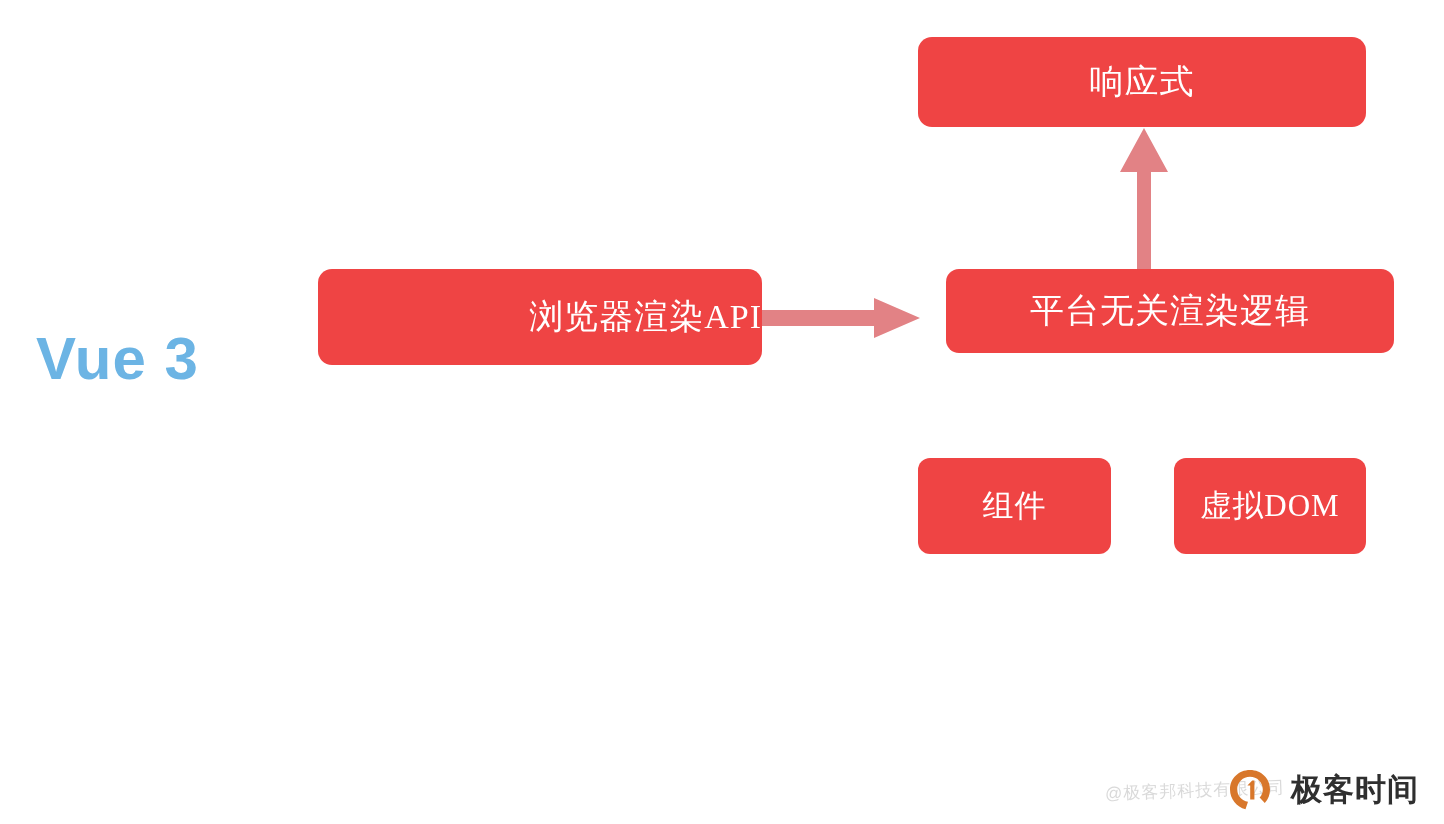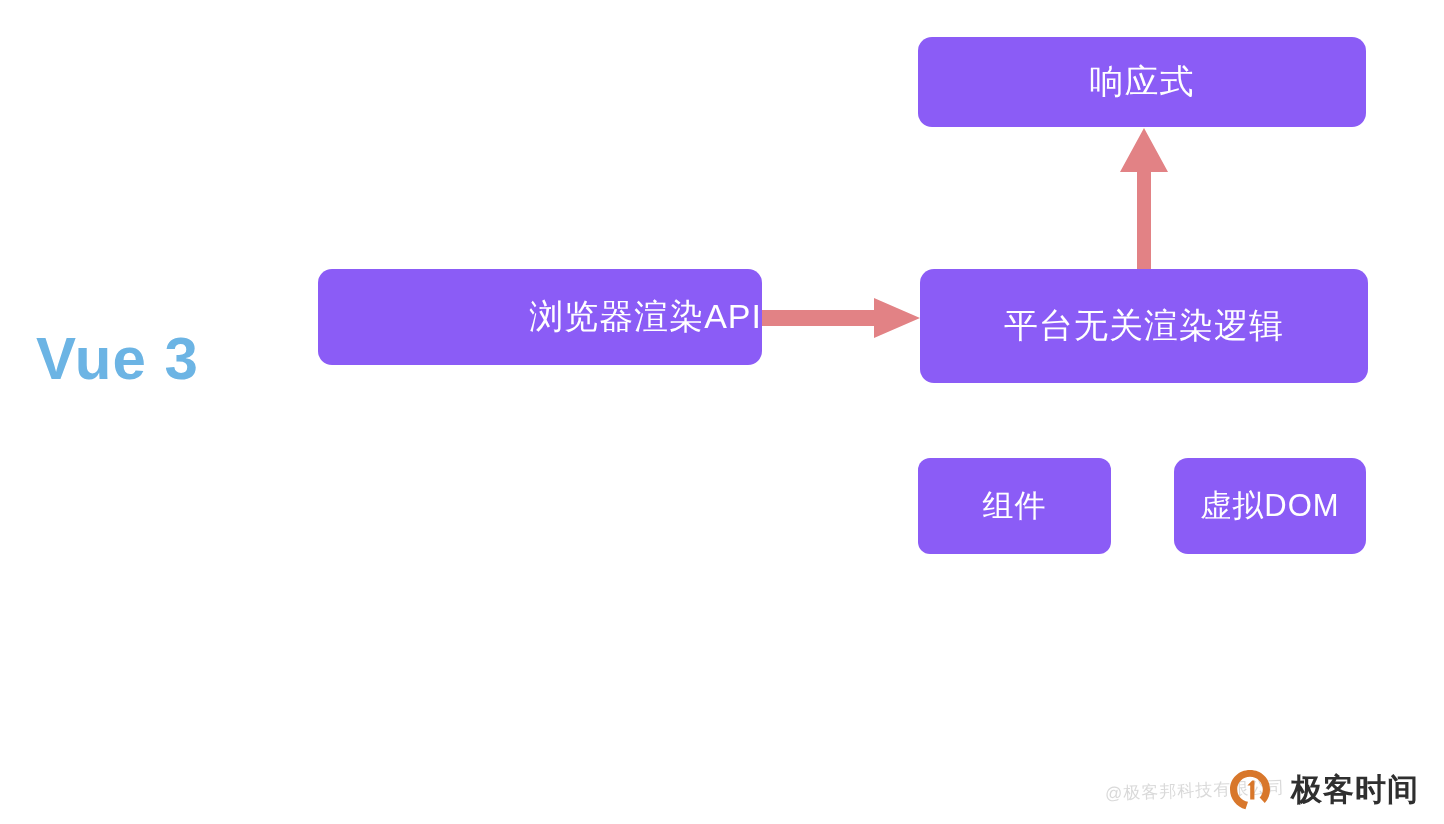--- a/index.html
+++ b/index.html
@@ -32,32 +32,33 @@
     color: #6cb4e4;
     letter-spacing: 1px;
     white-space: nowrap;
     margin-top: 33px;
   }
 
   
   .node {
     position: absolute;
     box-sizing: border-box;
-    background: #8b5cf6;
+    background: #ef4444;
     border-radius: 14px;
     color: #ffffff;
     display: flex;
     align-items: center;
     justify-content: center;
     text-align: center;
     font-size: 34px;
     font-weight: 400;
     letter-spacing: 1px;
     line-height: 1.1;
     white-space: nowrap;
+    font-family: Liberation Serif, serif;
   }
   .node.small {
     border-radius: 12px;
     font-size: 31px;
     justify-content: center;
   }
 
   
   .arrow {
     position: absolute;
@@ -120,29 +121,29 @@
   </div>
 
   <div class="node" style="left:918px; top:37px; width:448px; height:90px;">
     <span>响应式</span>
   </div>
 
   <div class="node" style="left:318px; top:269px; width:444px; height:96px;justify-content:flex-end;">
     <span>浏览器渲染API</span>
   </div>
 
-  <div class="node" style="left:920px; top:269px; width:448px; height:114px;">
+  <div class="node" style="left:946px; top:269px; width:448px; height:84px;border-radius:13px;">
     <span>平台无关渲染逻辑</span>
   </div>
 
   <div class="node small" style="left:918px; top:458px; width:193px; height:96px;">
     <span>组件</span>
   </div>
 
-  <div class="node small" style="left:1174px; top:458px; width:192px; height:96px;border-radius:14px;">
+  <div class="node small" style="left:1174px; top:458px; width:192px; height:96px;">
     <span>虚拟DOM</span>
   </div>
 
 
   <div class="wm-faint">@极客邦科技有限公司</div>
 
   <div class="brand">
     <span class="brand-mark">
       <svg width="44" height="44" viewBox="0 0 44 44" aria-hidden="true">
         <path d="M22 2 C10.5 2 2 10.5 2 21.5 C2 31 8.5 39 17.5 41.3 L20 33.8

